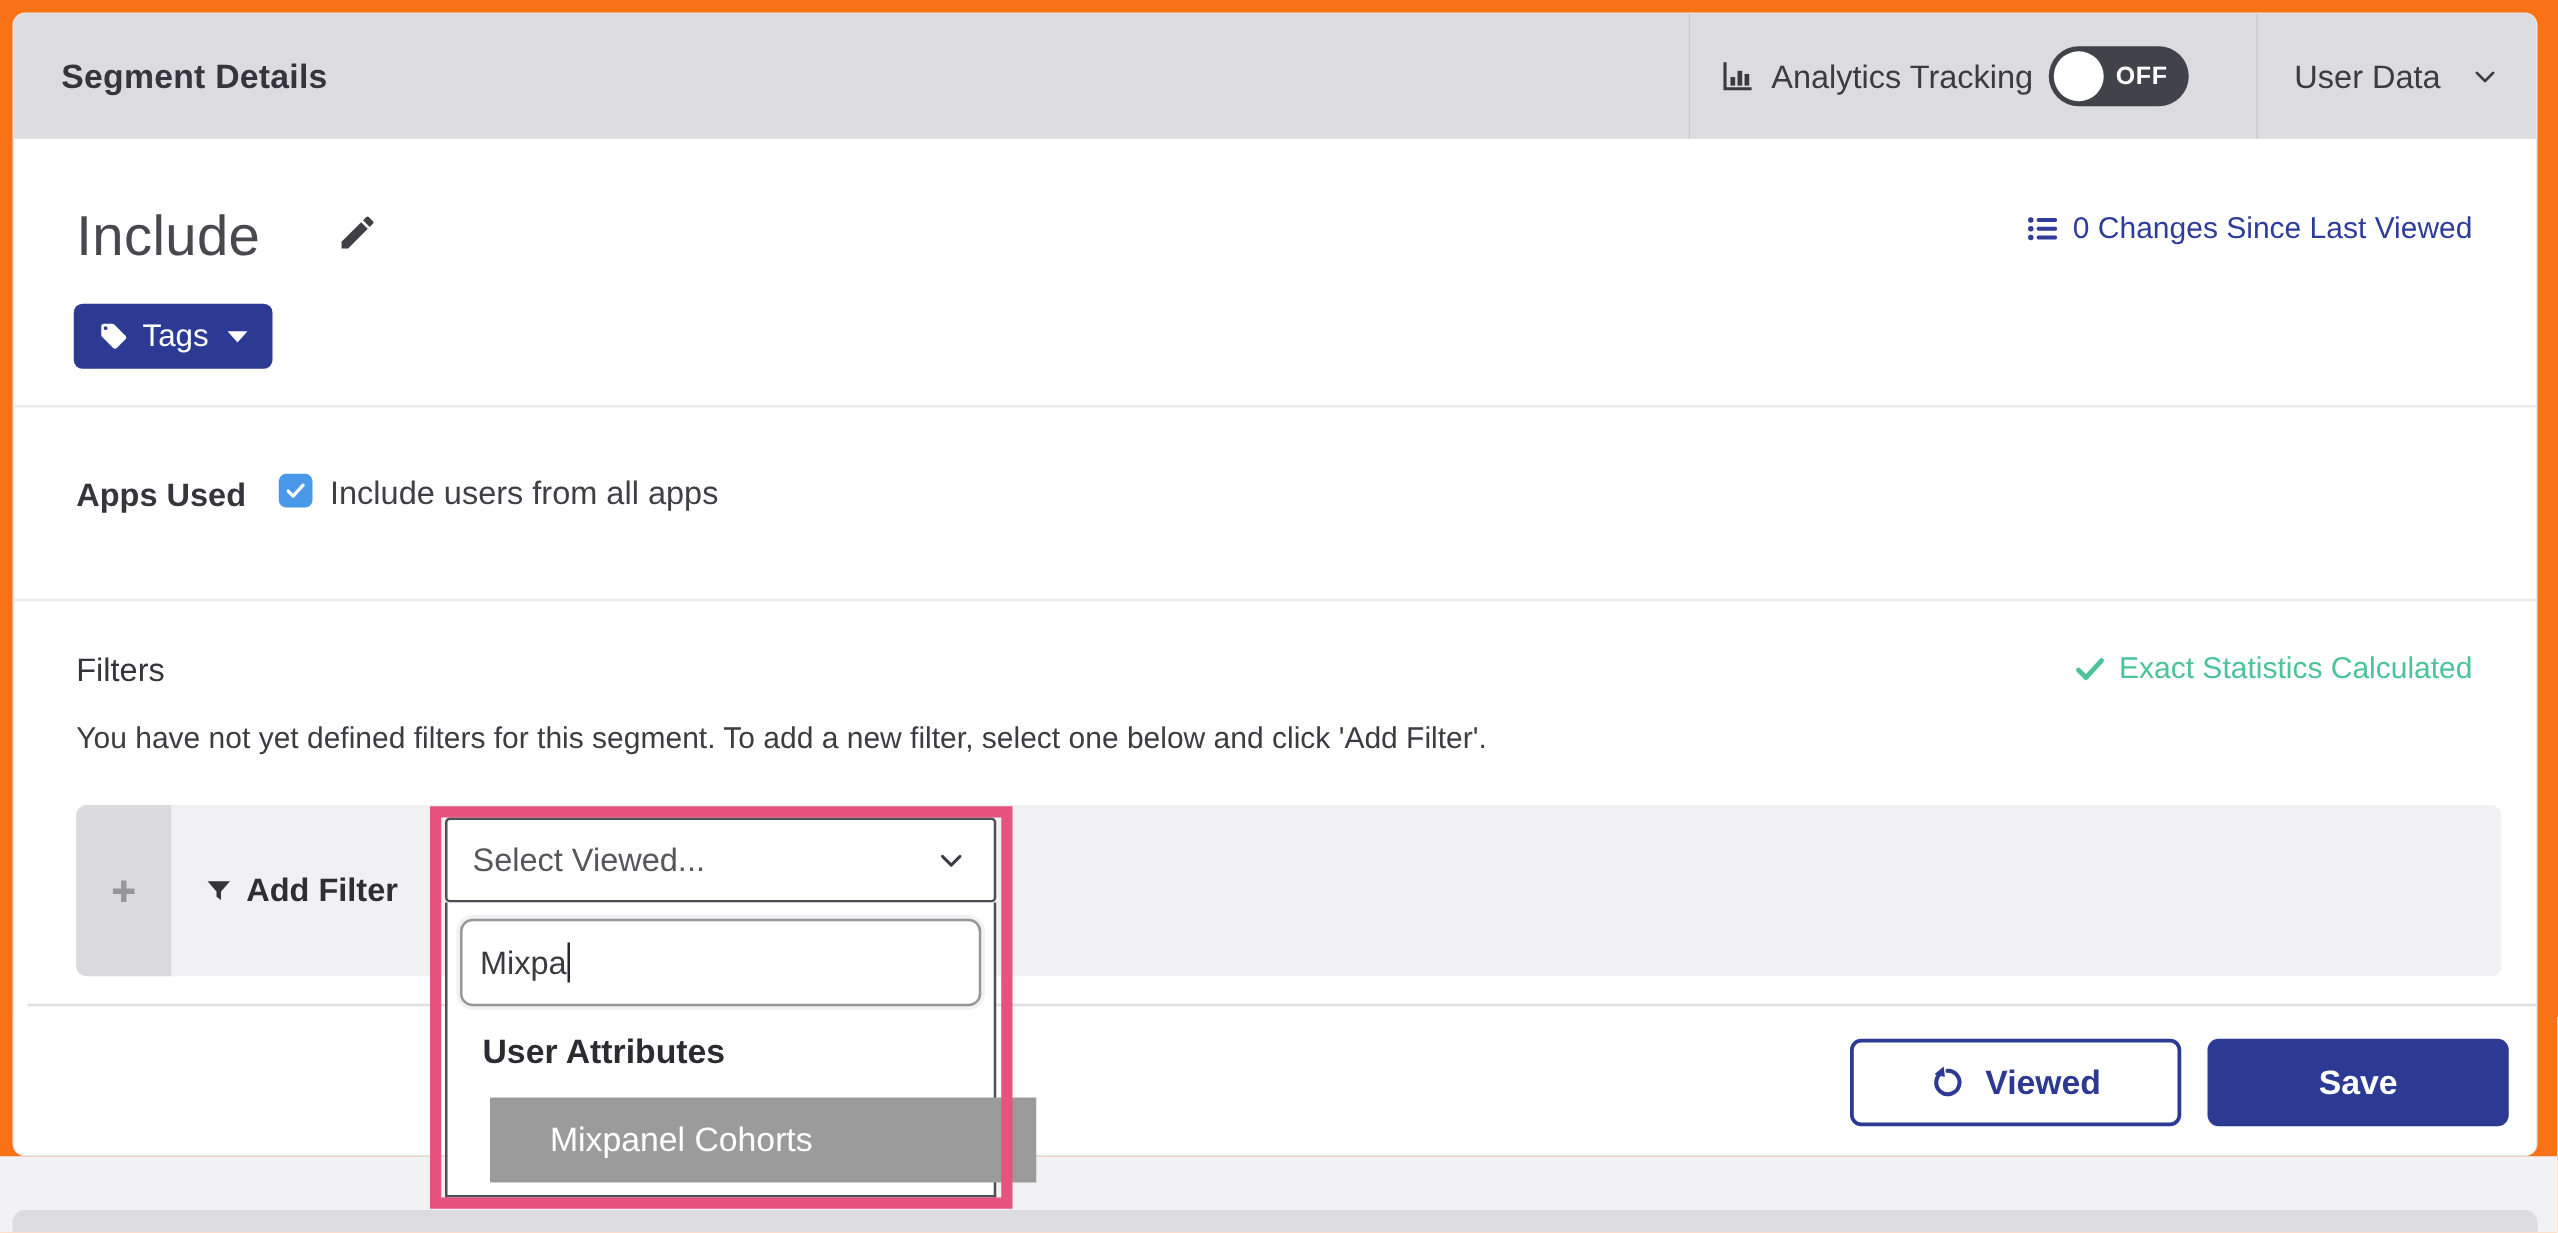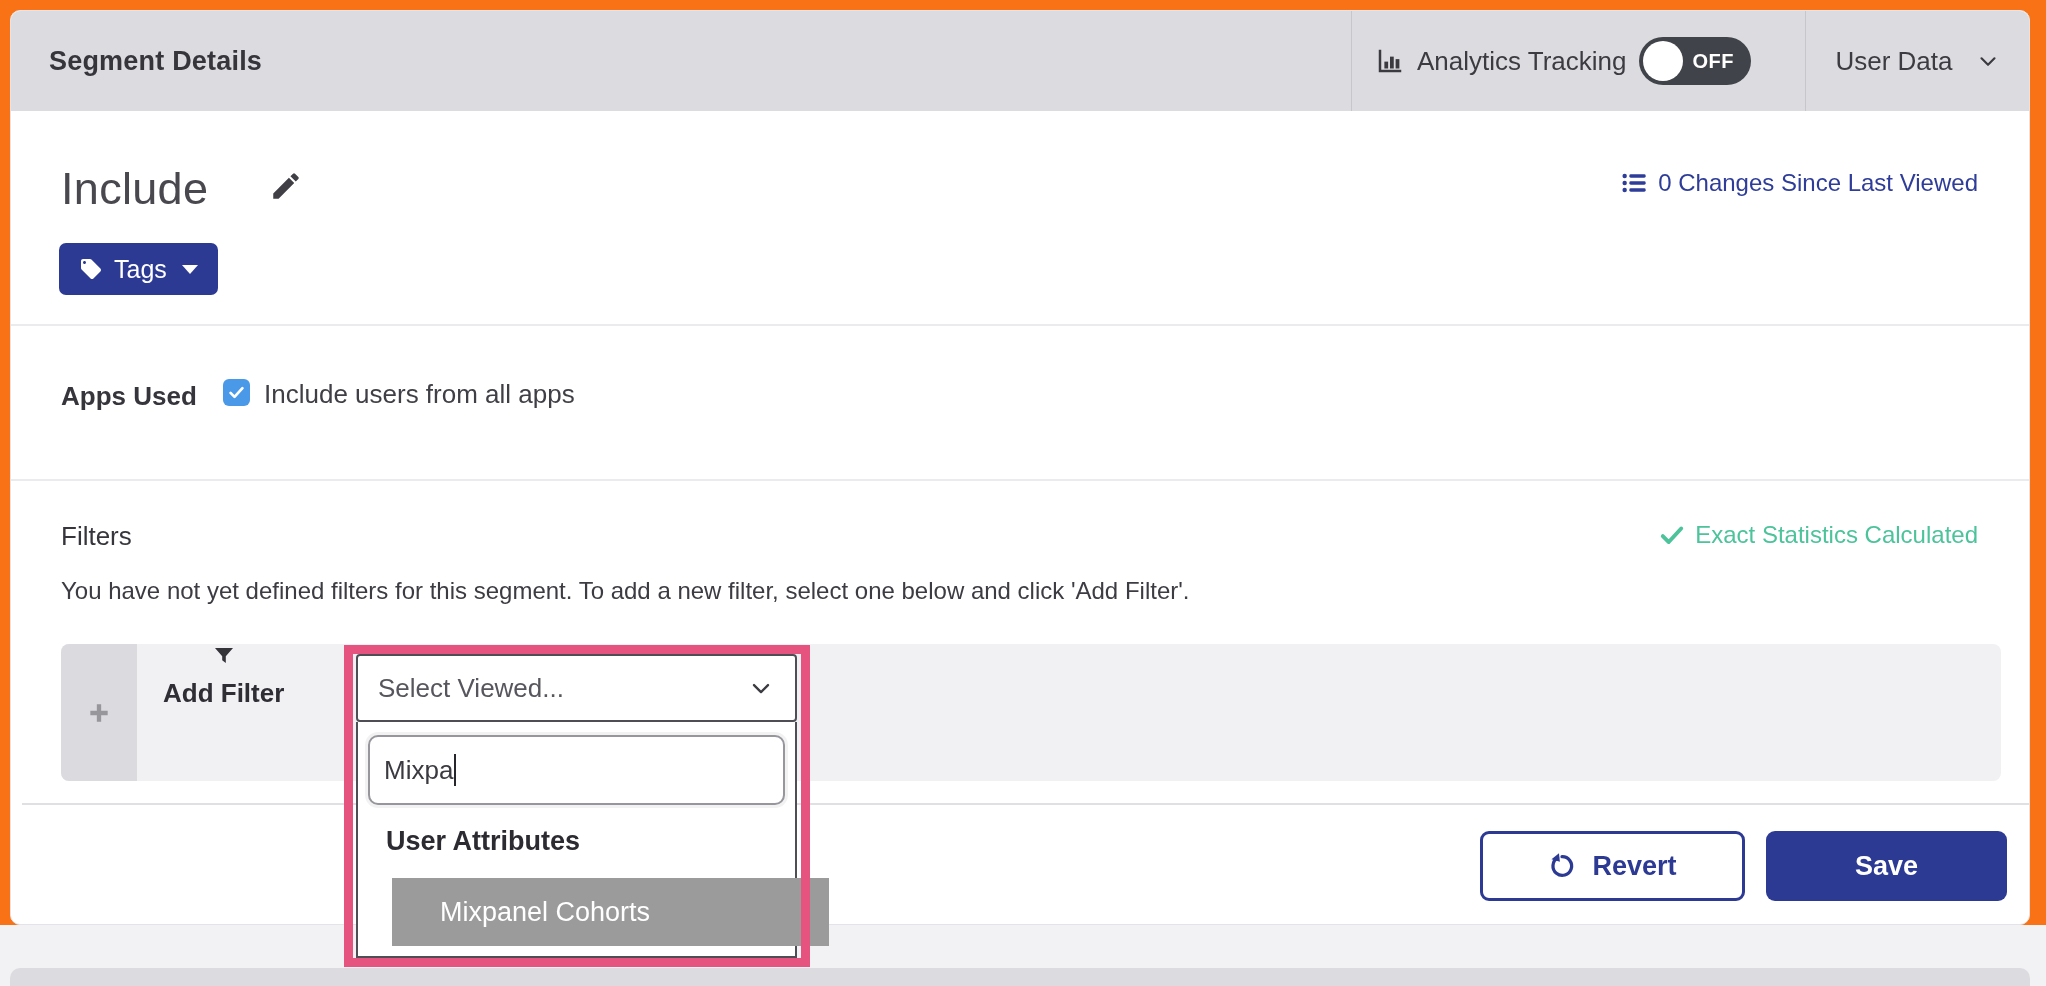--- a/index.html
+++ b/index.html
@@ -44,21 +44,21 @@
   .apps-check-label{ font-size:26px; color:#3f3f45; cursor:pointer; }
 
   
   .filters-heading{ position:absolute; left:50px; top:510px; font-size:26px; color:#35353b; }
   .status-green{ position:absolute; right:51px; top:510px; display:flex; align-items:center; gap:10px; color:#4cc39a; font-size:24px; }
   .filters-empty{ position:absolute; left:50px; top:566px; font-size:24px; color:#3c3c42; }
 
   .add-filter-row{ position:absolute; left:50px; top:633px; width:1940px; height:137px; background:#f1f1f4; border-radius:8px; }
   .plus-cell{ position:absolute; left:0; top:0; width:76px; height:137px; background:#dbdbdf; border-radius:8px 0 0 8px;
               display:flex; align-items:center; justify-content:center; cursor:pointer; border:none; }
-  .add-filter-head{ position:absolute; left:102px; top:0; height:137px; display:flex; align-items:center; gap:10px;flex-direction:column; }
+  .add-filter-head{ position:absolute; left:102px; top:0; height:137px; display:flex; align-items:center; gap:10px; }
   .add-filter-label{ font-size:26px; font-weight:700; color:#2e2e34; }
 
   
   .filter-select{ position:absolute; left:356px; top:654px; width:441px; height:68px; background:#ffffff;
                   border:2px solid #4e4e54; border-radius:4px; z-index:20; display:flex; align-items:center; cursor:pointer; }
   .filter-select-value{ font-size:26px; color:#56565c; padding-left:20px; flex:1; }
   .filter-select .chev{ margin-right:20px; }
 
   .dropdown-panel{ position:absolute; left:356px; top:722px; width:441px; height:236px; background:#ffffff;
                    border:2px solid #4e4e54; border-top:none; z-index:20; }
@@ -203,21 +203,21 @@
 
     <div class="actions-div"></div>
 
     <button class="revert-button">
       <span>
         <svg width="28" height="28" viewBox="0 0 24 24">
           <path d="M8.2 5.1A8 8 0 1 0 12 4" fill="none" stroke="#2c3a94" stroke-width="2.8" stroke-linecap="round"></path>
           <polygon points="9.4,1 10.2,8.3 3,6.3" fill="#2c3a94"></polygon>
         </svg>
       </span>
-      <span>Revert</span>
+      <span>Viewed</span>
     </button>
     <button class="save-button">
       <span>Save</span>
     </button>
 
   </div>
 
   <div class="filter-select">
     <span class="filter-select-value">Select Viewed...</span>
     <span class="chev">

